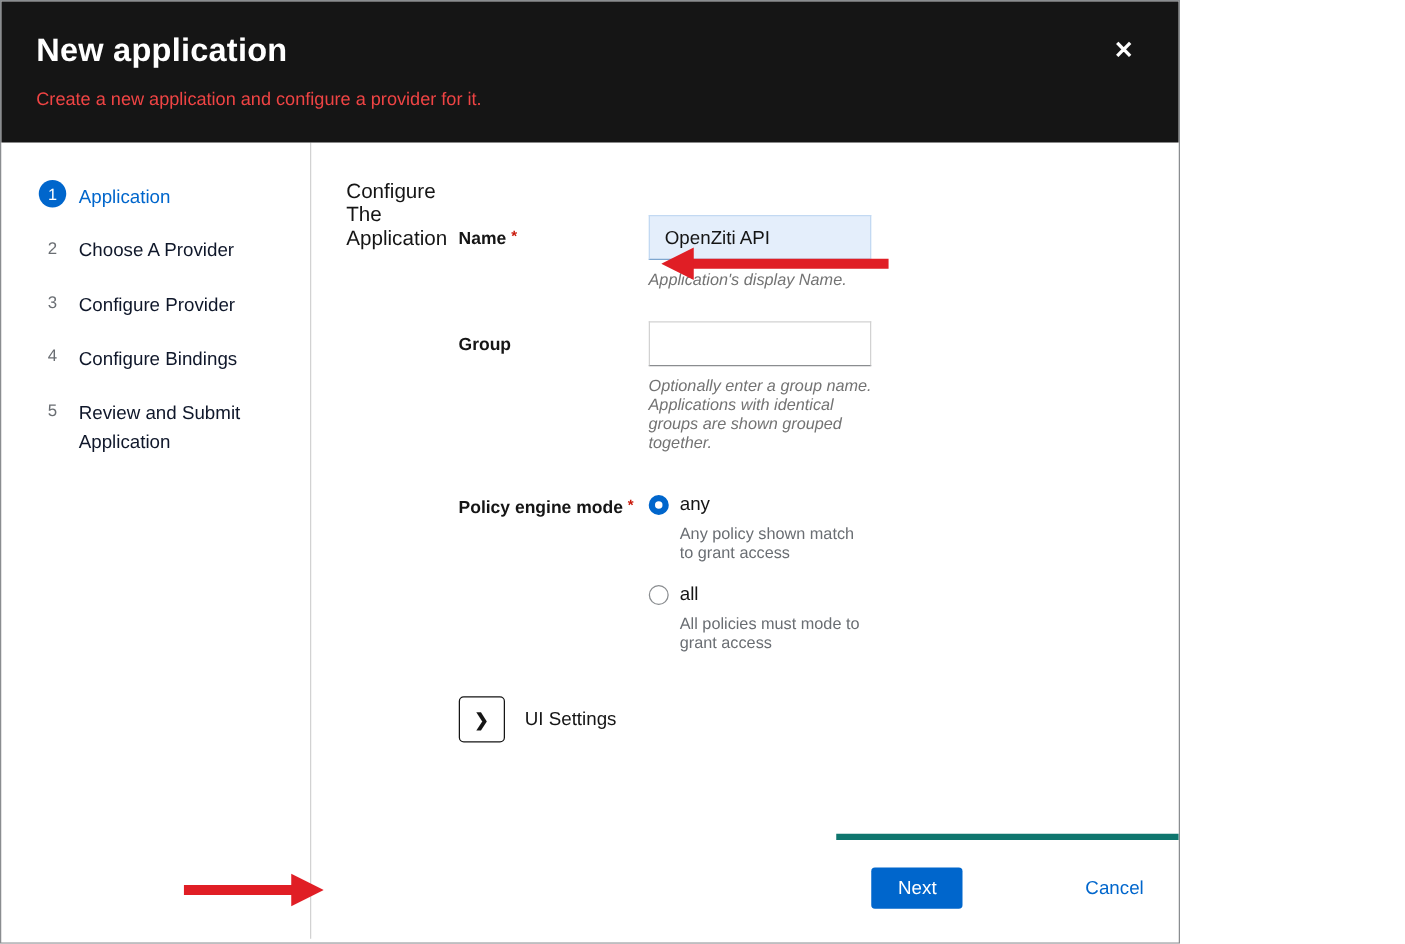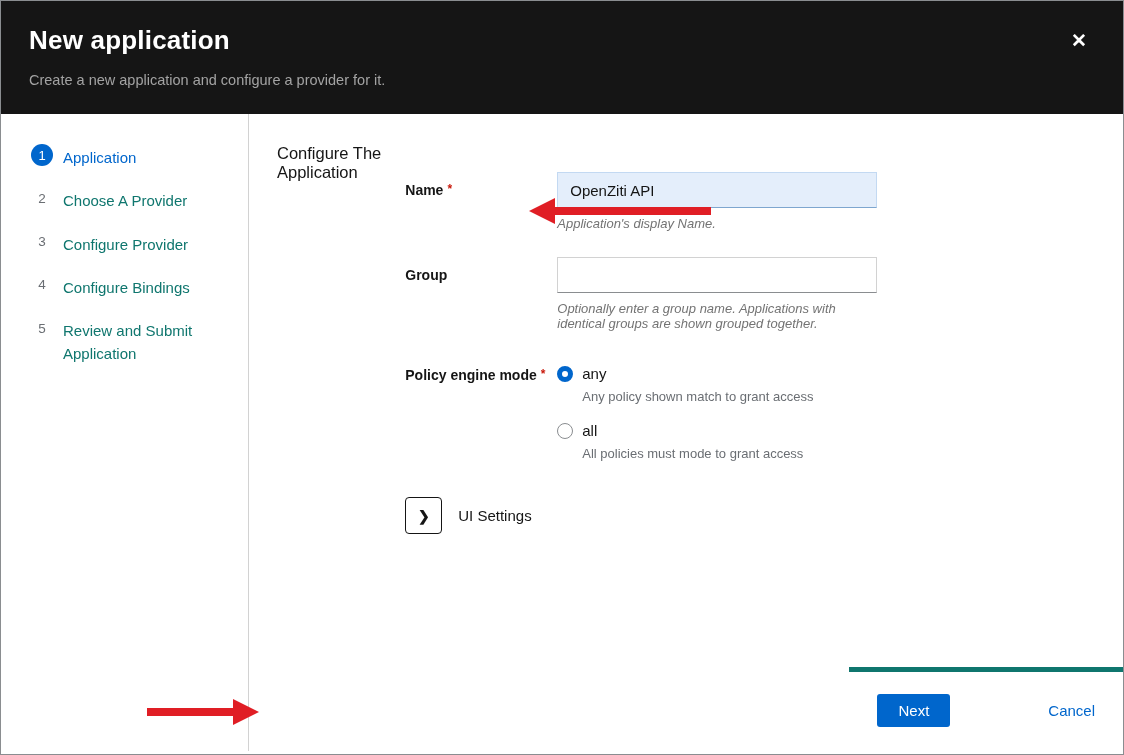--- a/index.html
+++ b/index.html
@@ -1,32 +1,32 @@
 <!DOCTYPE html>
 <html><head>
 <meta charset="utf-8">
 <style>
   * { margin: 0; padding: 0; box-sizing: border-box; }
   html,body { background:#fff; font-family:"Liberation Sans", sans-serif; }
   .modal {
     position: relative;
-    width: 1124px; height: 755px;
+    width: 944px; height: 755px;
     background: #fff;
     border: 1px solid #8a8d90;
     overflow: hidden;
   }
   
   .modal-header {
     background: #151515;
     color: #fff;
     padding: 24px 28px 26px 28px;
     position: relative;
   }
   .modal-title { font-size: 26px; font-weight: bold; letter-spacing: .2px; }
-  .modal-subtitle { font-size: 14.5px; margin-top: 16px; color: #a3a3a3; }
+  .modal-subtitle { font-size: 14.5px; margin-top: 16px; color: #ef4444; }
   .close-btn {
     position: absolute; top: 30px; right: 36px;
     background: none; border: none; color: #fff;
     font-size: 19px; font-weight: bold; cursor: pointer; line-height: 1;
   }
   
   .modal-body { display: flex; height: 637px; }
   .wizard-nav {
     width: 248px; flex: 0 0 248px;
     border-right: 1px solid #d2d2d2;
@@ -39,21 +39,21 @@
   }
   .step-num {
     width: 22px; height: 22px; flex: 0 0 22px;
     display: flex; align-items: center; justify-content: center;
     font-size: 13.5px; color: #6a6e73; margin-right: 10px;
   }
   .step.active .step-num {
     background: #0066cc; color: #fff; border-radius: 50%;
     font-size: 13px;
   }
-  .step-label { color: #0f766e; padding-top: 2px; line-height: 1.55; max-width: 150px; }
+  .step-label { color: #0f172a; padding-top: 2px; line-height: 1.55; max-width: 150px; }
   .step.active .step-label { color: #0066cc; }
   
   .main {
     flex: 1; display: flex; 
     padding: 30px 28px 0 28px; position: relative;
   }
   .content-heading { font-size: 16.5px; font-weight: 500; color: #151515; }
   .form-area { margin-top: 28px; }
   .field-row {
     display: grid; grid-template-columns: 152px 1fr;

